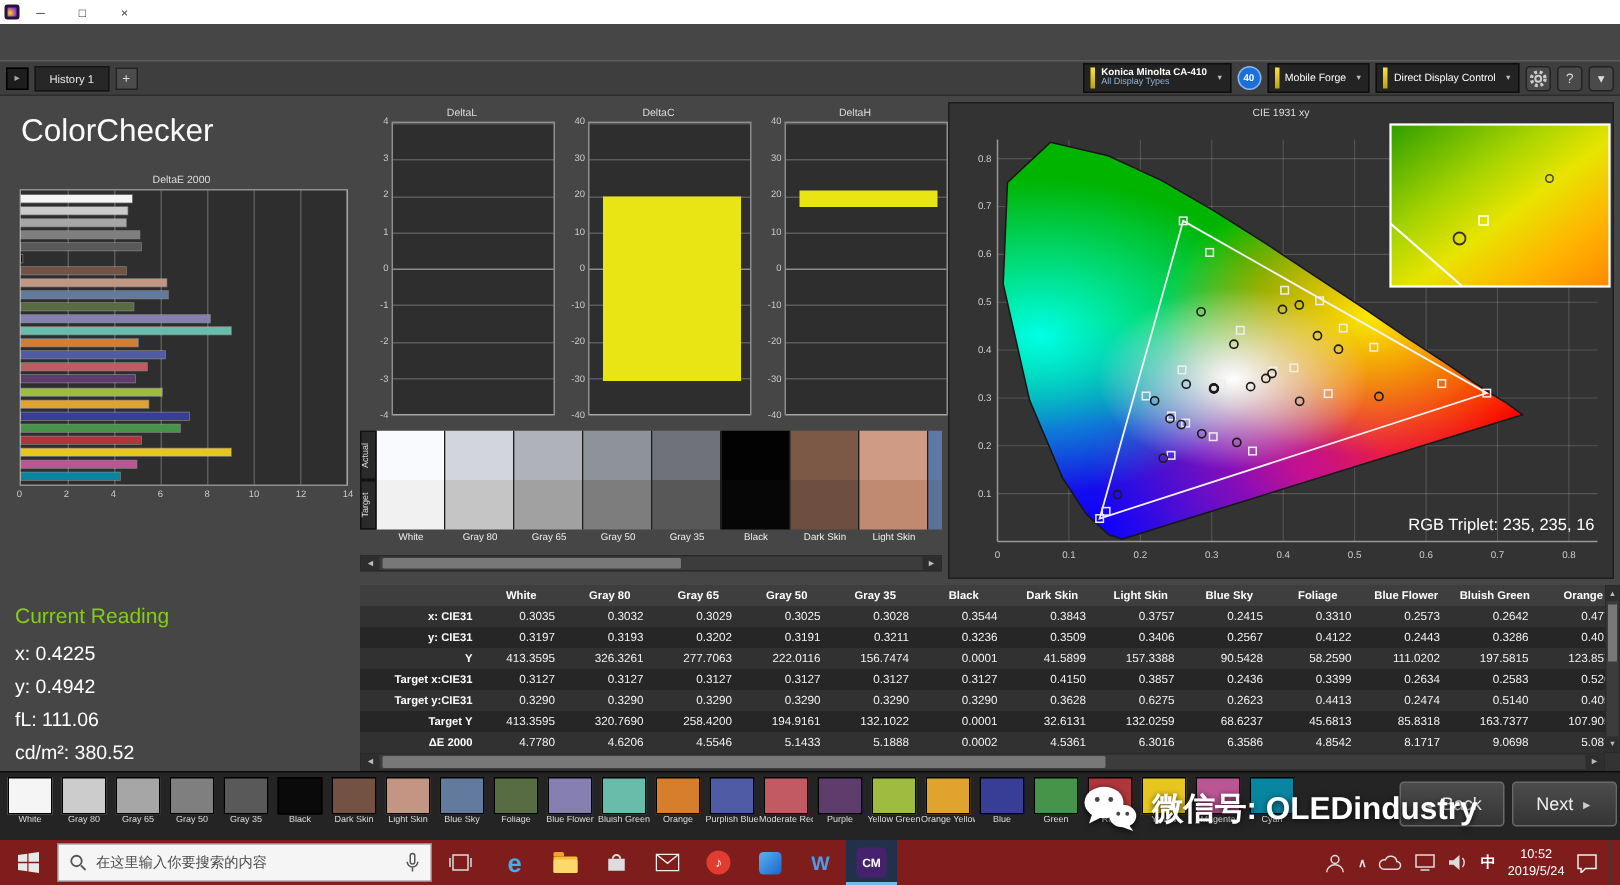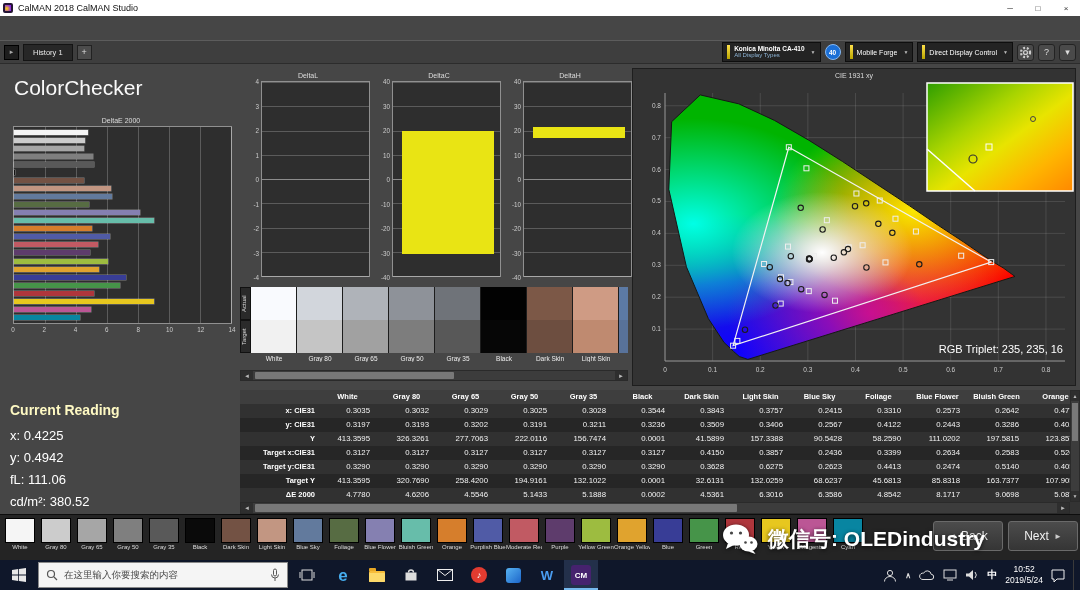--- a/index.html
+++ b/index.html
@@ -38,21 +38,21 @@
 .page-title{margin:12px 0 0 14px;font-size:21px;color:#fafafa;font-weight:400}
 .de-panel{position:absolute;left:10px;top:52px;width:222px}
 .chart-title-sm{text-align:center;font-size:7px;color:#ddd;height:10px;line-height:10px}
 .de-plot{position:relative;height:198px;border:1px solid #909090;background:#2e2e2e;margin-left:3px}
 .vgrid{position:absolute;top:0;bottom:0;width:1px;background:rgba(255,255,255,.22)}
 .de-bars{position:absolute;top:3px;bottom:3px;left:0;right:1px;display:flex;flex-direction:column;justify-content:space-between}
 .de-bar{height:5px;box-shadow:0 0 0 .5px rgba(255,255,255,.4)}
 .de-xaxis{position:relative;height:11px;margin-left:3px}
 .xtick{position:absolute;transform:translateX(-50%);font-size:6.3px;color:#ccc;top:2px}
 .avg-line{position:absolute;left:0;width:100%;text-align:center;font-size:14.5px;color:#fff}
-.cr-title{position:absolute;left:10px;top:338px;font-size:14px;font-weight:bold;color:#fef9c3}
+.cr-title{position:absolute;left:10px;top:338px;font-size:14px;font-weight:normal;color:#84cc16}
 .cr-line{position:absolute;left:10px;font-size:13px;color:#fff}
 
 
 .mid{position:absolute;left:240px;top:64px;width:392px;height:326px}
 .dchart{position:absolute;top:6px;width:124px}
 .dtitle{text-align:center;font-size:7px;color:#ddd;height:11px;line-height:11px}
 .dbody{display:flex;height:196px}
 .ylabels{width:15px;position:relative;flex:none}
 .ytick{position:absolute;right:2px;transform:translateY(-50%);font-size:6.3px;color:#ccc}
 .dplot{flex:1;position:relative;border:1px solid #909090;background:#2e2e2e}
@@ -100,21 +100,21 @@
 .patch-sq{width:30px;height:25px;margin:0 auto;border:1px solid #000}
 .patch-label{font-size:6px;color:#ddd;margin-top:1px;white-space:nowrap;overflow:hidden}
 .nav-btn{position:absolute;top:521px;height:30px;width:70px;background:linear-gradient(#4c4c4c,#353535);border:1px solid #6a6a6a;border-radius:3px;color:#f0f0f0;font-size:12px;display:flex;align-items:center;justify-content:center;gap:5px;z-index:20}
 .nav-gl{font-size:8px;color:#ccc}
 
 
 .watermark{position:absolute;left:722px;top:518px;height:42px;display:flex;align-items:center;gap:10px;z-index:50;filter:drop-shadow(0 1px 2px rgba(0,0,0,.75))}
 .wm-text{color:#fff;font-size:21px;font-weight:bold;white-space:nowrap}
 
 
-.taskbar{position:absolute;left:0;top:560px;width:1080px;height:30px;background:#0f172a;display:flex;align-items:center;z-index:60}
+.taskbar{position:absolute;left:0;top:560px;width:1080px;height:30px;background:#7f1d1d;display:flex;align-items:center;z-index:60}
 .tb-btn{width:38px;height:30px;display:flex;align-items:center;justify-content:center;flex:none}
 .searchbox{width:250px;height:26px;background:#f5f5f5;border:1px solid #8a8a8a;display:flex;align-items:center;gap:6px;padding:0 7px;flex:none}
 .search-ph{flex:1;font-size:9.5px;color:#4a4a4a;white-space:nowrap;overflow:hidden}
 .app{width:34px;height:30px;display:flex;align-items:center;justify-content:center;position:relative;flex:none}
 .app.active{background:#23304a;box-shadow:inset 0 -2px 0 #76b9ed}
 .edge-e{color:#46aef0;font-size:17px;font-weight:bold;line-height:1}
 .word-w{color:#4a9df0;font-size:13px;font-weight:bold}
 .cm-tile{width:20px;height:20px;background:#46226e;border-radius:3px;color:#fff;font-size:8px;font-weight:bold;display:flex;align-items:center;justify-content:center}
 .folder{width:16px;height:11px;background:#f7bd3a;border-radius:1px;position:relative;margin-top:3px}
 .folder::before{content:"";position:absolute;top:-3px;left:0;width:7px;height:3px;background:#e8a825;border-radius:1px 1px 0 0}
@@ -128,21 +128,20 @@
 .show-desktop{width:4px;height:30px;border-left:1px solid #3a3a3a}
 .chev-up{font-size:8px;color:#ddd;font-weight:bold}
 </style>
 </head>
 <body>
 
 <div class="screen">
 
   <div class="titlebar">
     <div class="app-ico"></div>
-    <div class="win-title">CalMAN 2018 CalMAN Studio</div>
     <div class="winbtn">─</div>
     <div class="winbtn">□</div>
     <div class="winbtn">×</div>
   </div>
 
 
   <div class="toolbar">
     <div class="sq-btn">▸</div>
     <div class="history-tab">History 1</div>
     <div class="tab-add">+</div>

